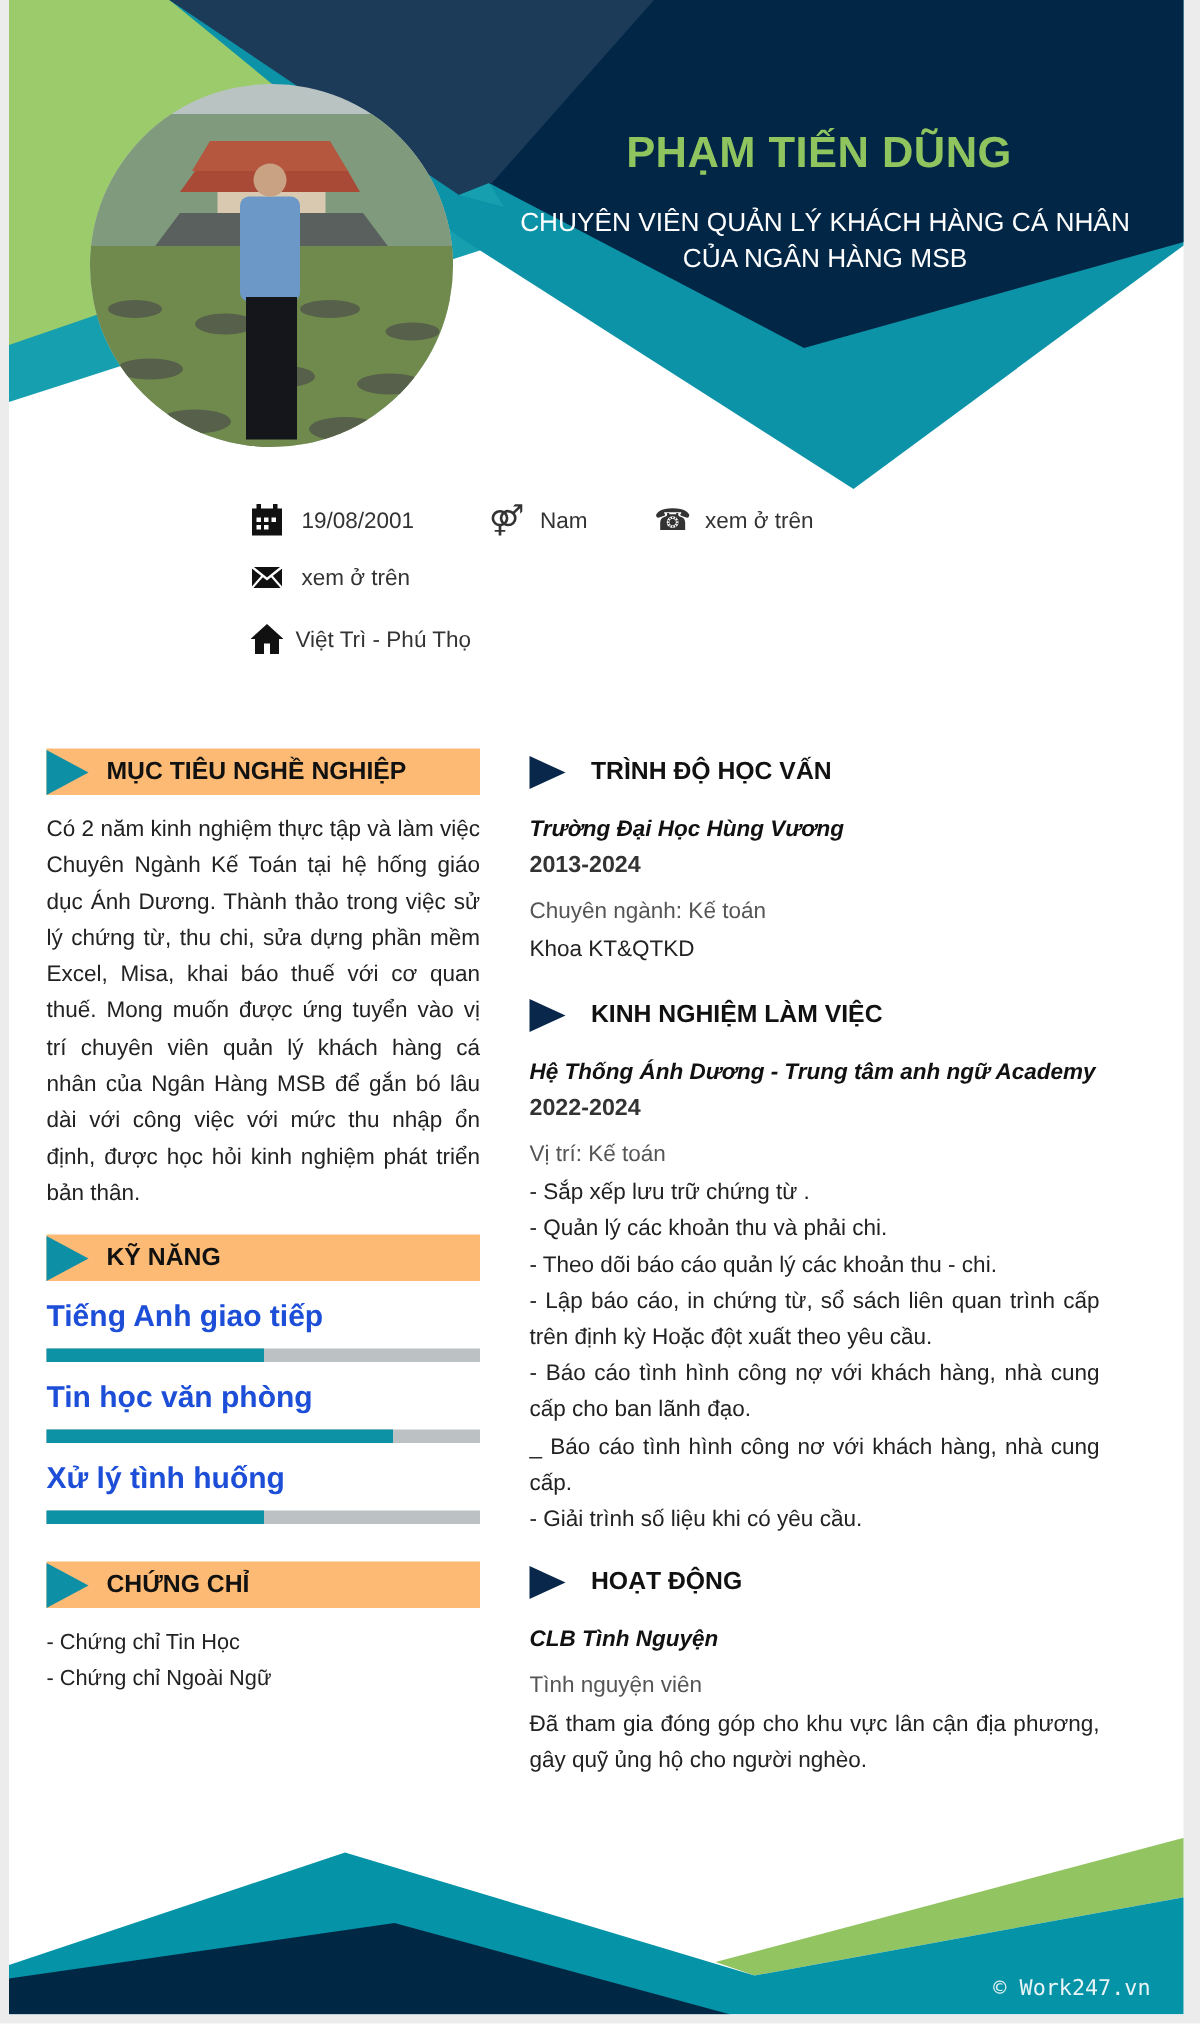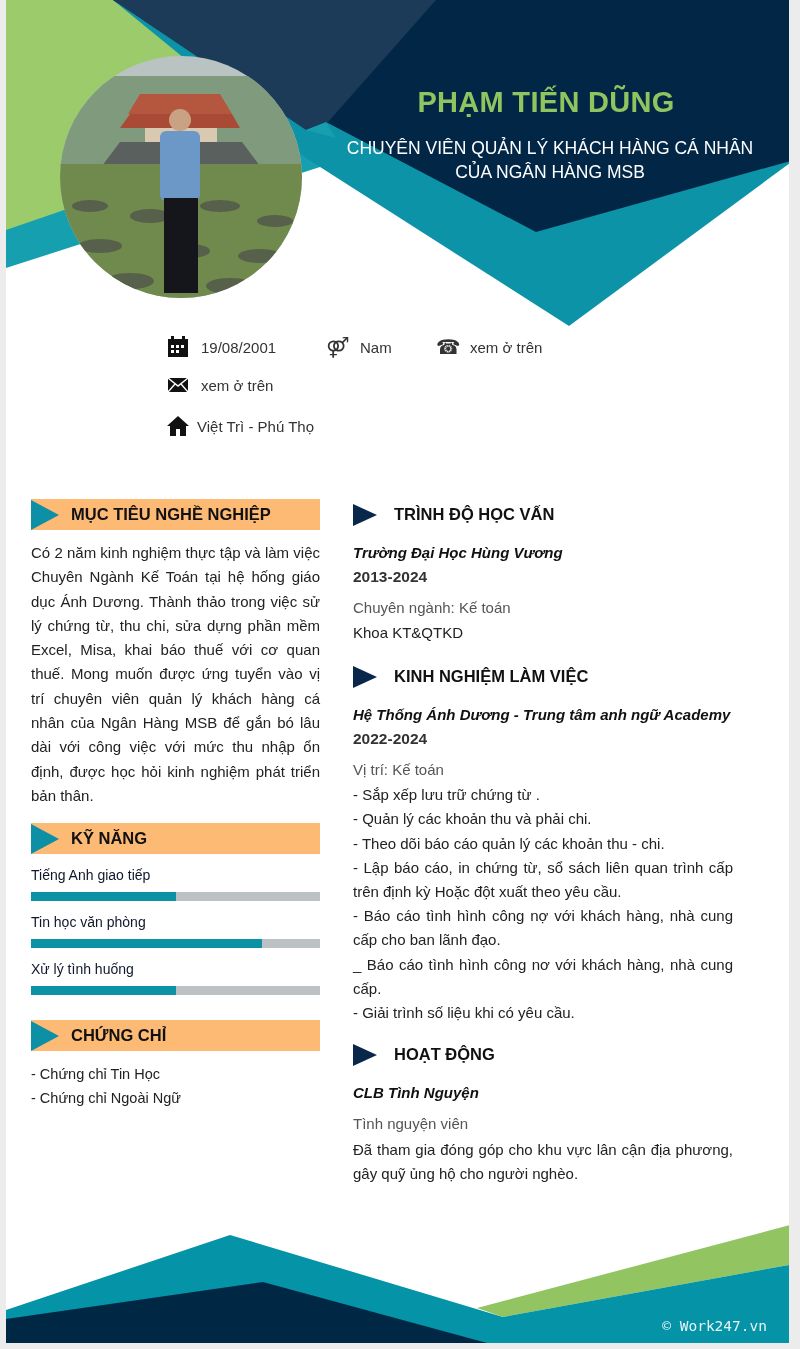--- a/index.html
+++ b/index.html
@@ -14,21 +14,21 @@
   .contact .ic { width:22px; height:22px; margin-right:12px; display:inline-block; }
   .left { position:absolute; left:25px; top:499px; width:289px; }
   .right { position:absolute; left:347px; top:499px; width:380px; }
   .sec-head { position:relative; height:31px; background:#fdba74; display:flex; align-items:center; }
   .sec-head .tri { width:0; height:0; border-top:15.5px solid transparent; border-bottom:15.5px solid transparent; border-left:28px solid #0d8fa6; }
   .sec-head .lbl { margin-left:12px; font-weight:bold; font-size:16.5px; color:#111; }
   .rhead { height:31px; display:flex; align-items:center; }
   .rhead .tri { width:0; height:0; border-top:11px solid transparent; border-bottom:11px solid transparent; border-left:24px solid #08274a; }
   .rhead .lbl { margin-left:17px; font-weight:bold; font-size:16.5px; color:#111; }
   .para { font-size:15px; line-height:24.3px; text-align:justify; color:#222; }
-  .skill-name { font-size:14px; margin-top:13px; color:#0f172a; }
+  .skill-name { font-size:20px; margin-top:13px; color:#1d4ed8;font-weight:bold; }
   .bar { position:relative; height:9px; background:#bcc1c3; margin-top:9px; }
   .bar .fill { position:absolute; left:0; top:0; height:9px; background:#0d91a4; }
   .bold { font-weight:bold; font-size:15px; color:#111; line-height:24px;font-style:italic; }
   .years { font-weight:bold; font-size:15.5px; color:#333; line-height:24px; }
   .muted { font-size:15px; color:#555; }
   .txt { font-size:15px; color:#222; line-height:24.2px; text-align:justify; }
   .footer-mark { position:absolute; right:22px; bottom:9px; font-family:"DejaVu Sans Mono", "Liberation Mono", monospace; font-size:14.5px; color:#e8f4f6; }
 </style>
 </head>
 <body>

